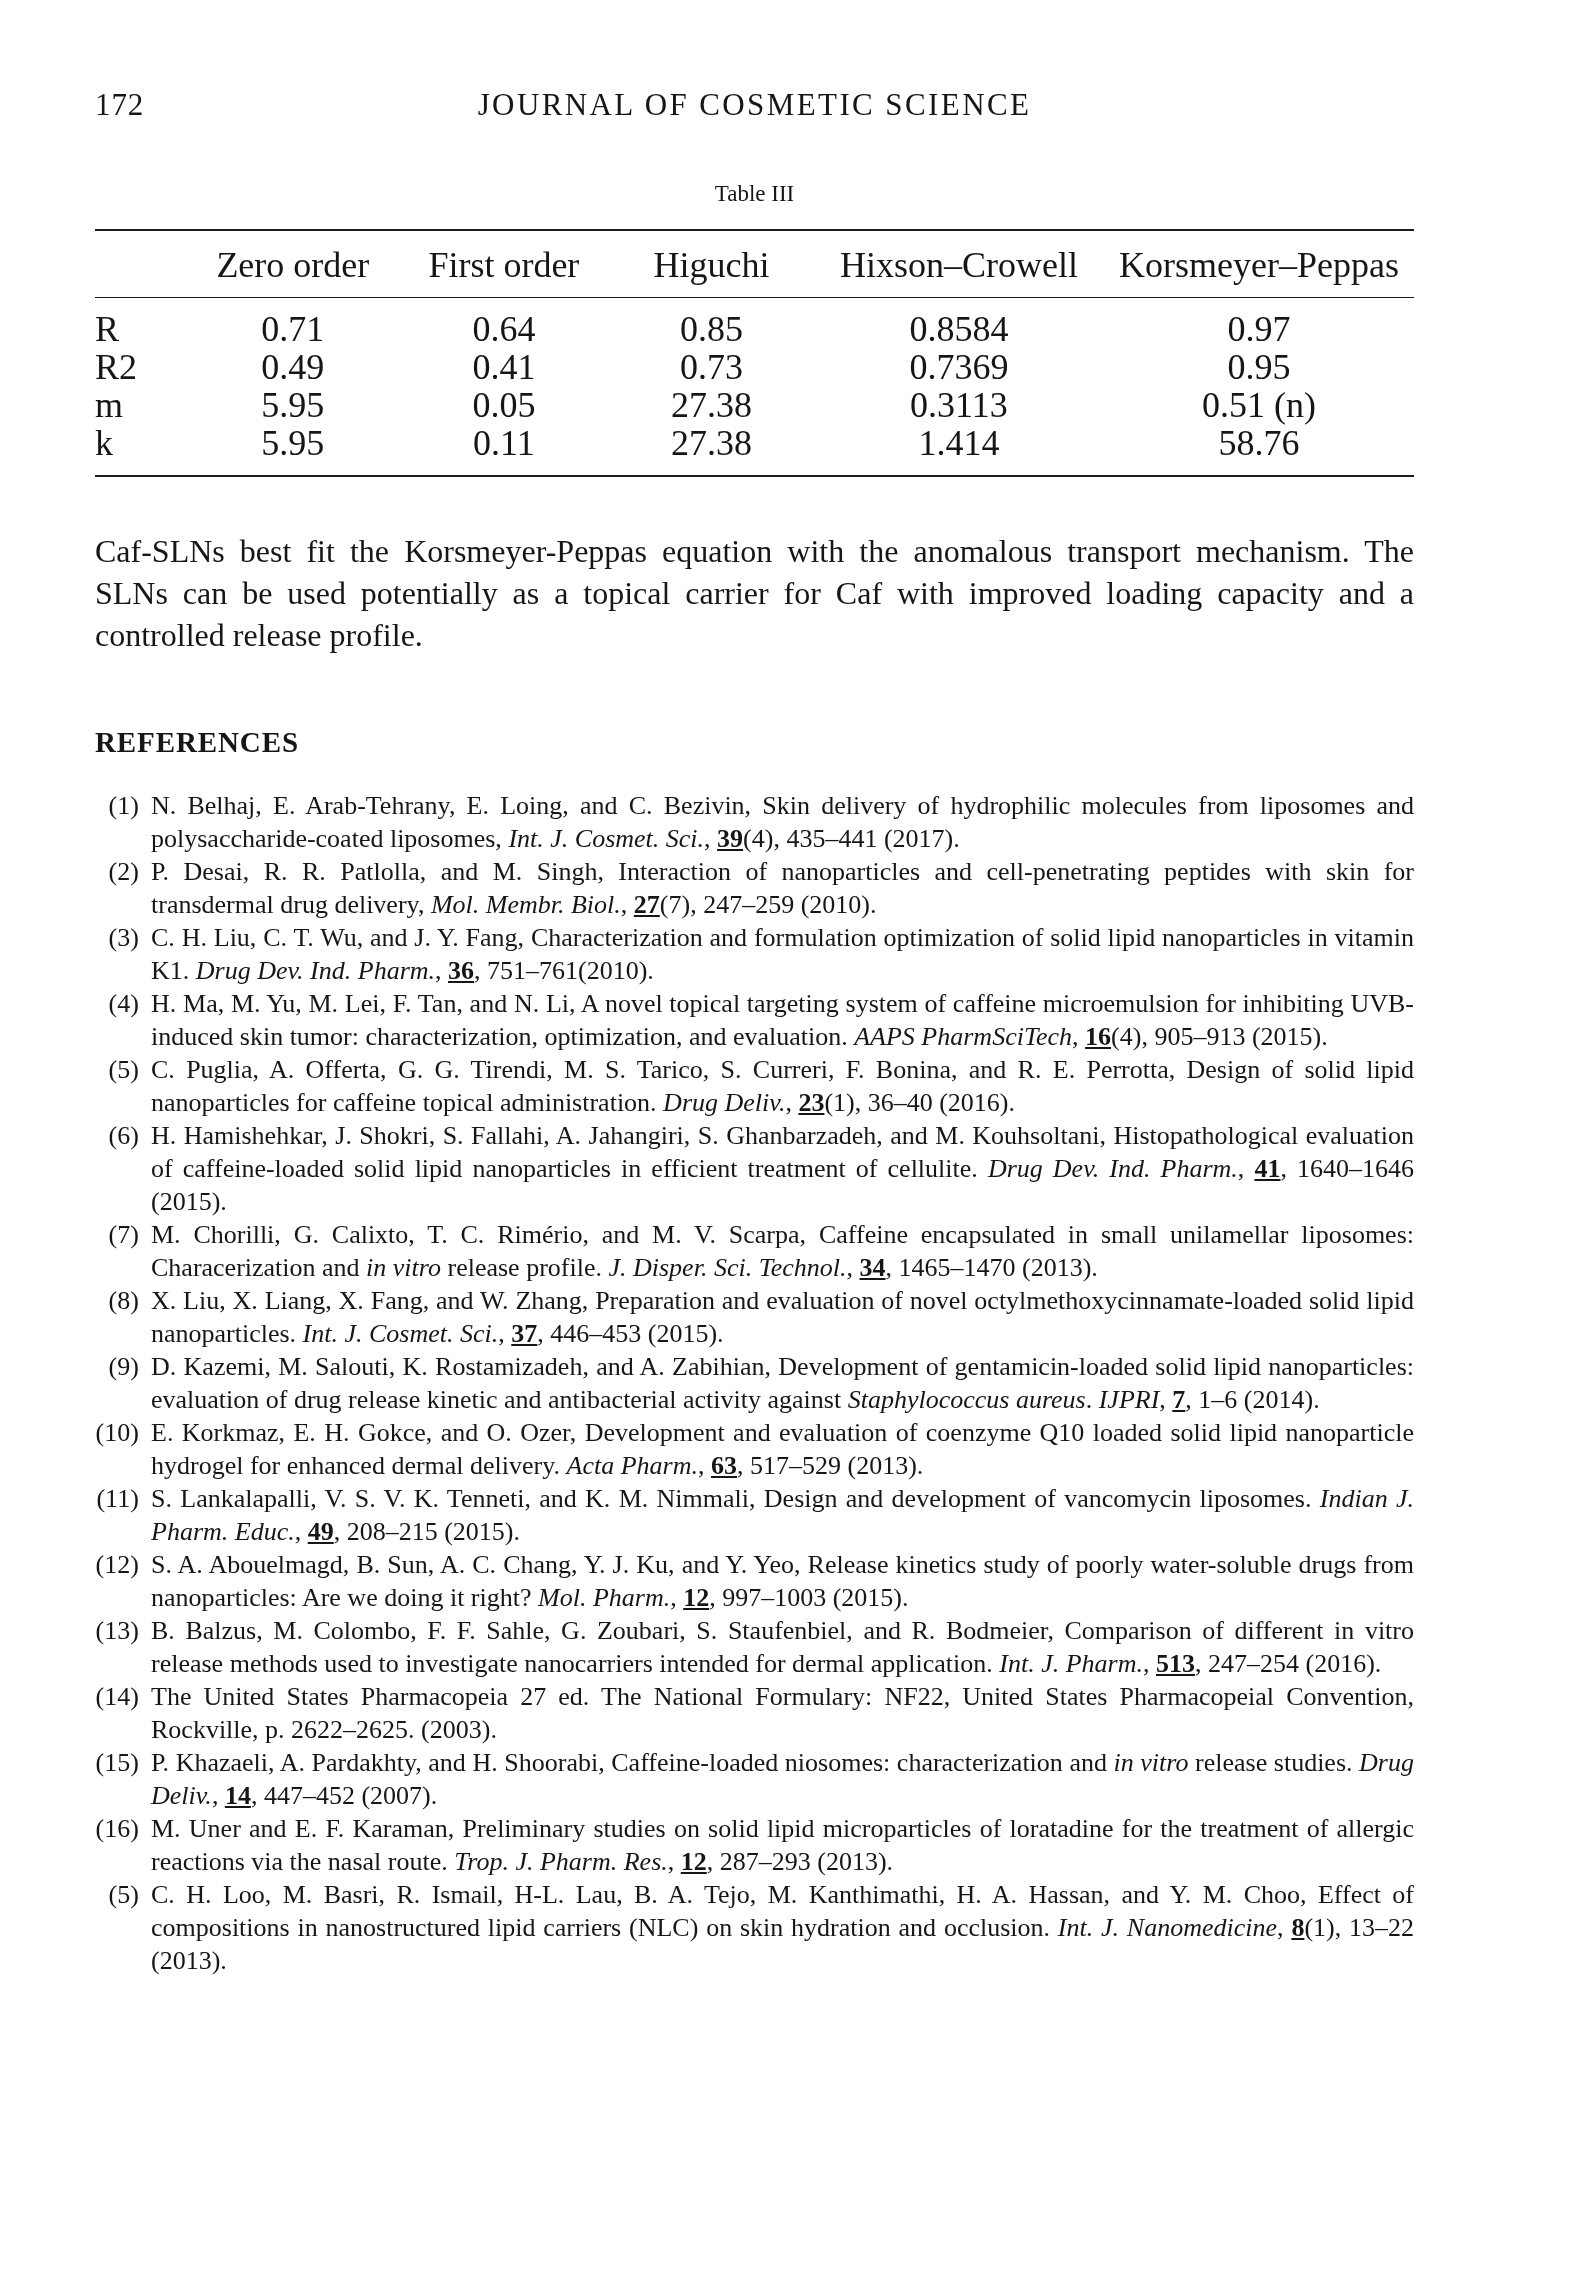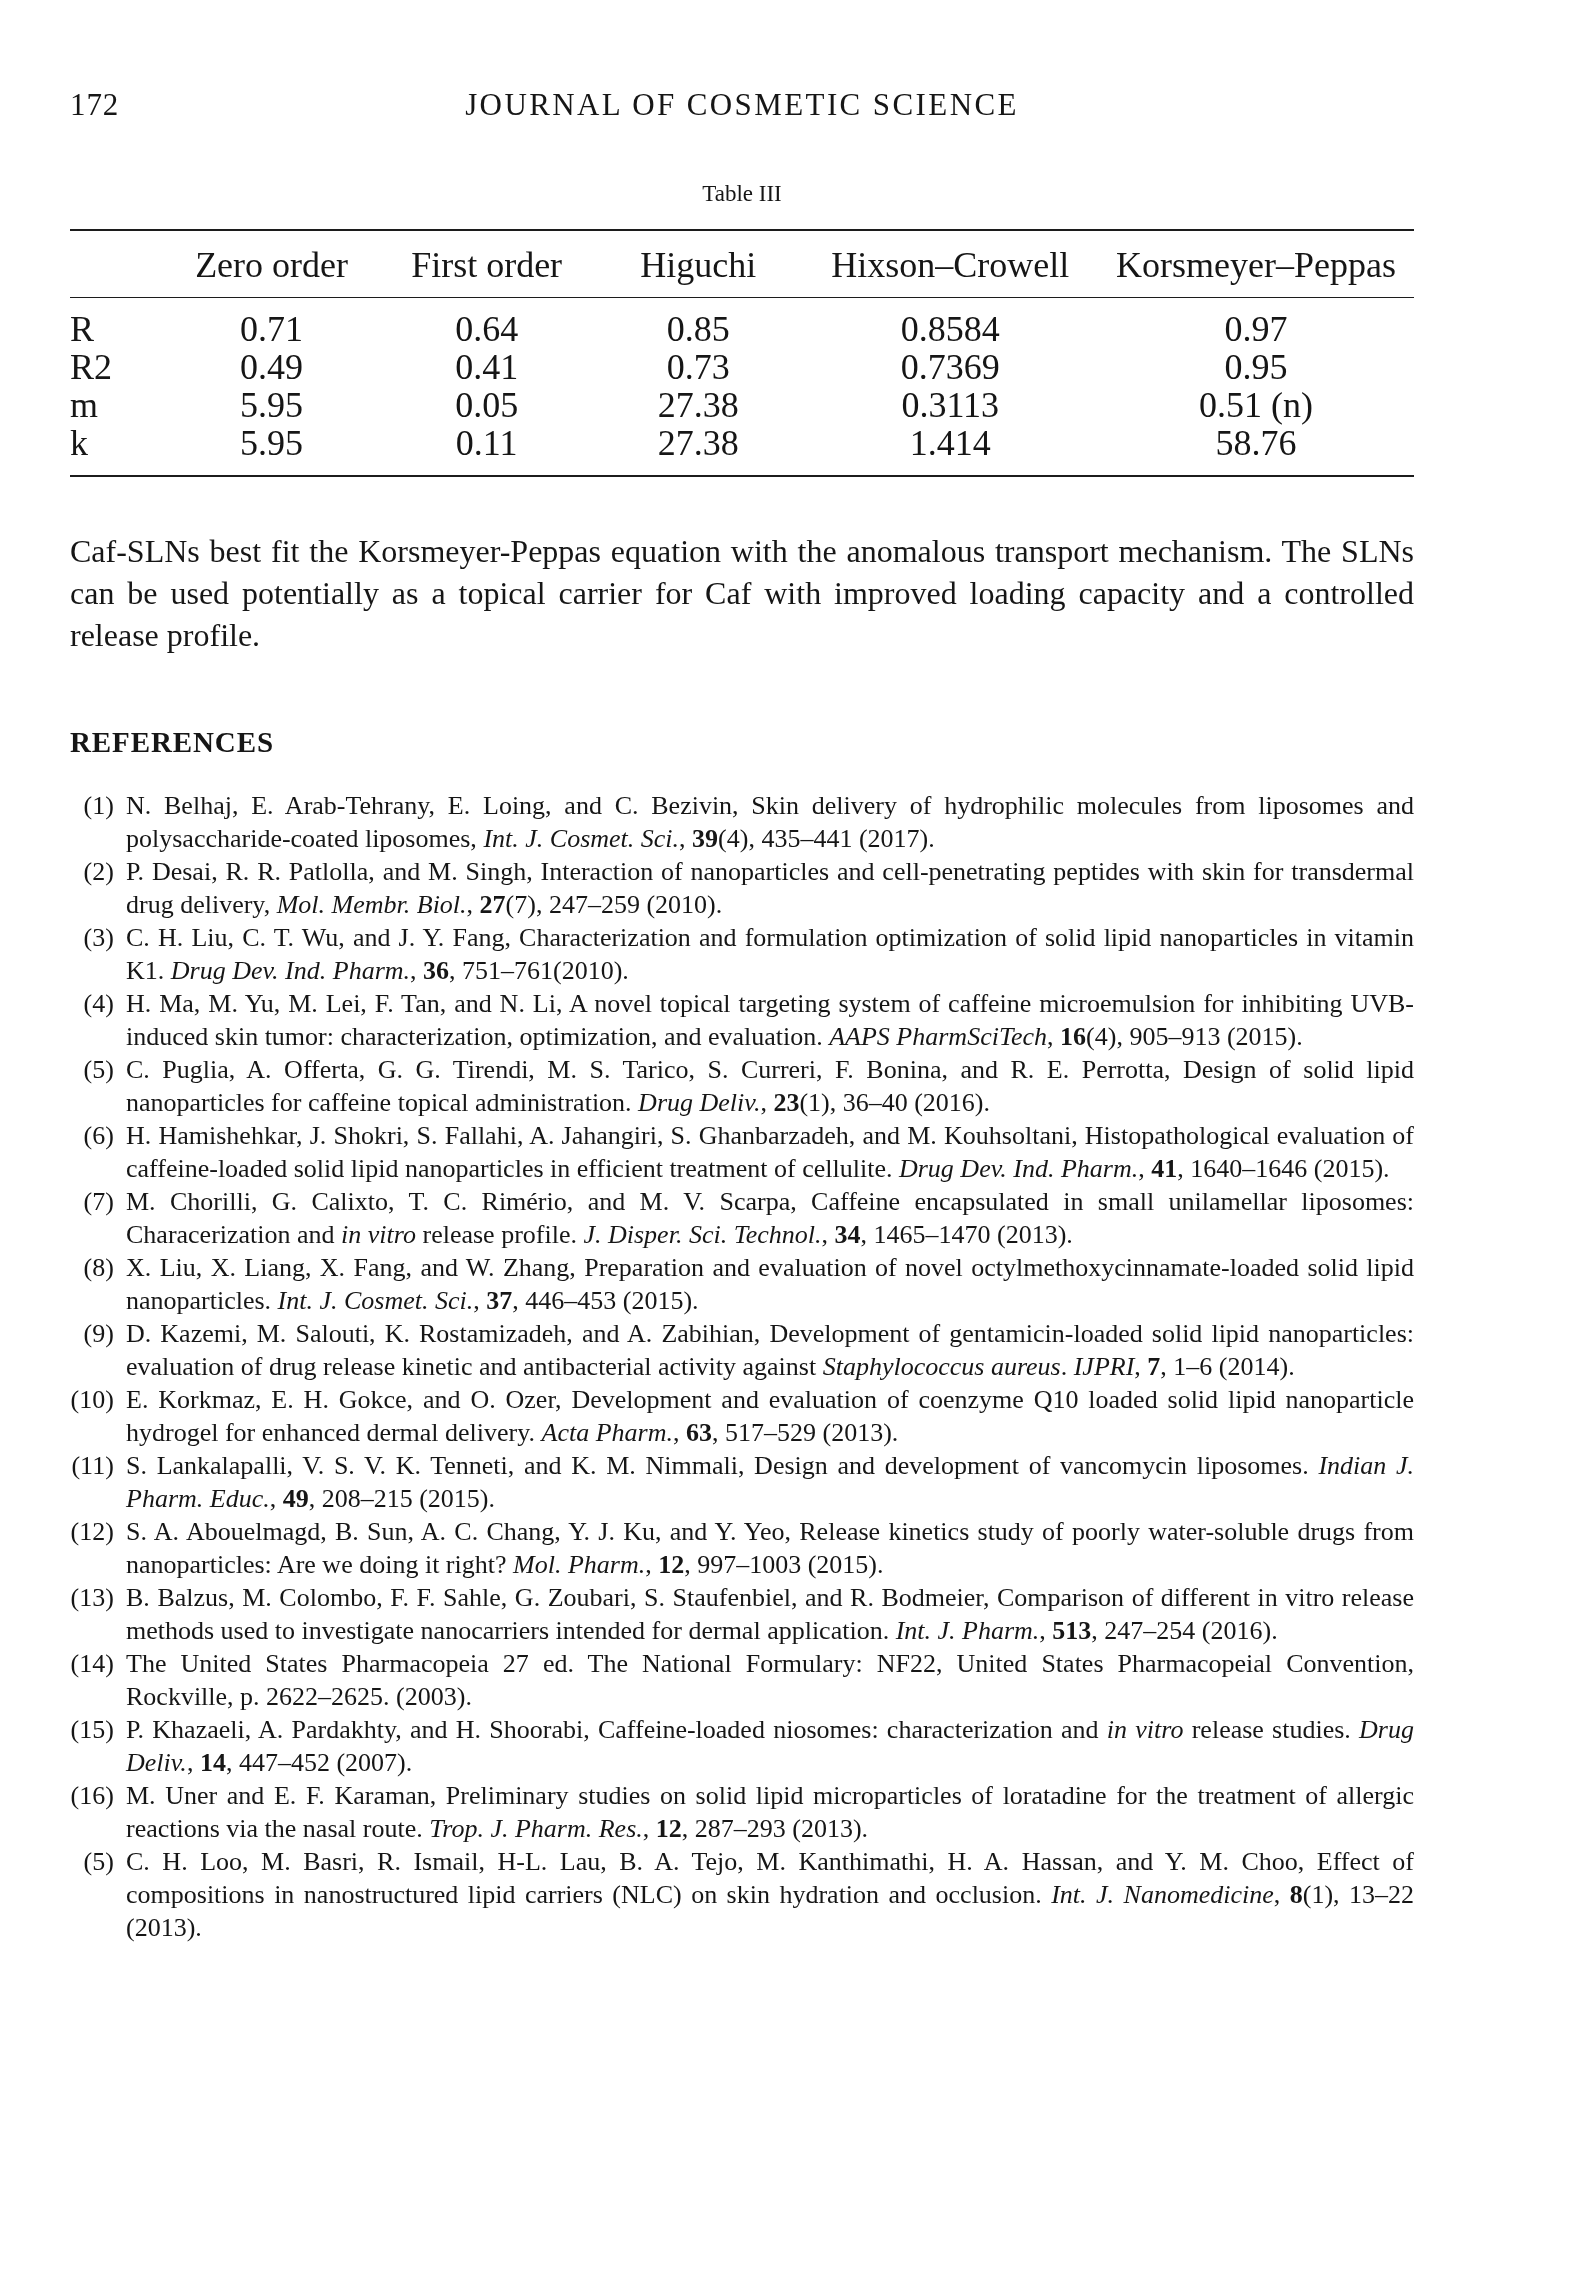--- a/index.html
+++ b/index.html
@@ -6,21 +6,21 @@
   html, body { background:#ffffff; }
   body {
     width:1589px; height:2295px;
     font-family:"Liberation Serif", "DejaVu Serif", serif;
     color:#161616;
     position:relative;
     overflow:hidden;
   }
   .page {
     position:absolute; inset:0;
-    padding:87px 175px 0 70px;
+    padding:87px 175px 0 95px;
   }
   
   .page-header { position:relative; text-align:center; font-size:31px; height:41px; }
   .page-number { position:absolute; left:0; top:0; letter-spacing:0.9px; }
   .journal-title { letter-spacing:2.4px; }
 
   
   .table-section { margin-top:47px; }
   .table-caption  { text-align:center; font-size:23px; line-height:37px; }
   .table-subtitle { text-align:center; font-size:28px; line-height:37px; }
@@ -52,21 +52,21 @@
   
   .references-heading {
     margin-top:70px;
     font-size:29px; font-weight:bold; letter-spacing:0.9px;
   }
   .references-list { margin-top:30px; font-size:26px; line-height:33px; }
   .ref-item { display:flex; }
   .ref-number { flex:0 0 56px; text-align:right; padding-right:12.2px; }
   .ref-text { flex:1; text-align:justify; }
   .ref-text .italic { font-style:italic;margin-top:32px; }
-  .ref-text .bold { font-weight:bold; }
+  .ref-text .bold { font-weight:bold;text-decoration:underline; }
 </style>
 </head>
 <body>
 
 <div class="page">
 
   <header class="page-header">
     <span class="page-number">172</span>
     <span class="journal-title">JOURNAL OF COSMETIC SCIENCE</span>
   </header>

